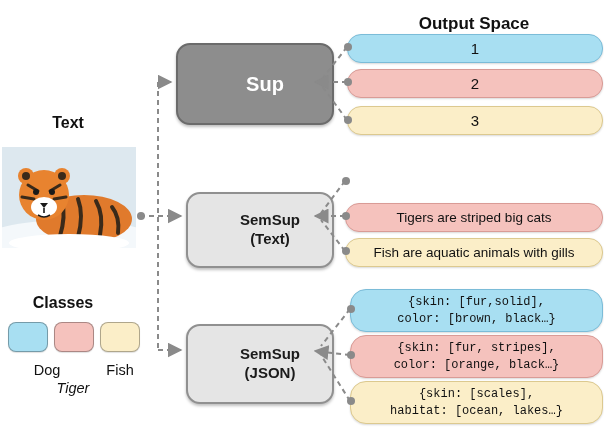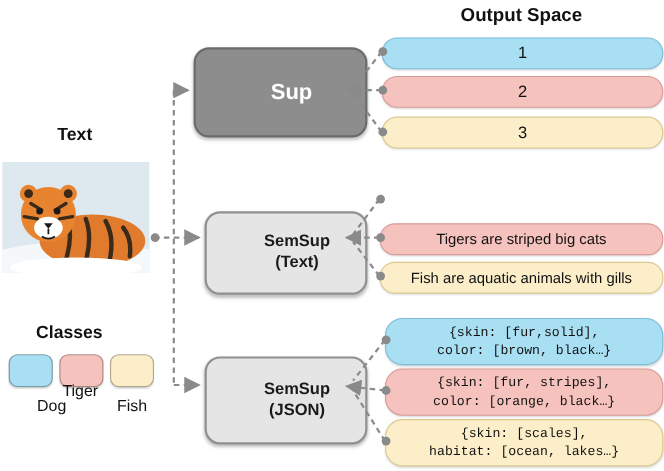--- a/index.html
+++ b/index.html
@@ -50,21 +50,21 @@
     position:absolute;font-size:14.5px;text-align:center;color:#111;
   }
   svg.connectors{position:absolute;left:0;top:0;width:604px;height:428px;pointer-events:none;}
   .tiger-wrap{position:absolute;left:2px;top:147px;width:134px;height:101px;}
 </style>
 </head>
 <body>
 
 <div class="canvas">
 
-  <div class="abs title" style="left:354px;top:4px;width:240px;">Output Space</div>
+  <div class="abs title" style="left:354px;top:14px;width:240px;">Output Space</div>
 
   <div class="abs section-label" style="left:0px;top:114px;width:136px;">Text</div>
 
   <div class="tiger-wrap">
     <svg width="134" height="101" viewBox="0 0 134 101">
       <rect x="0" y="0" width="134" height="101" fill="#dde8ef"></rect>
       <ellipse cx="67" cy="95" rx="90" ry="22" fill="#f4f8fb"></ellipse>
       <ellipse cx="82" cy="72" rx="48" ry="24" fill="#e07a2c"></ellipse>
       <path d="M60 55 q4 14 -2 34 M76 52 q6 16 0 38 M94 54 q8 14 4 34 M110 60 q8 10 6 26" stroke="#3a2a1a" stroke-width="4" fill="none" stroke-linecap="round"></path>
       <circle cx="42" cy="48" r="25" fill="#e8832f"></circle>
@@ -81,21 +81,21 @@
       <ellipse cx="67" cy="96" rx="60" ry="9" fill="#ffffff"></ellipse>
     </svg>
   </div>
 
   <div class="abs section-label" style="left:0px;top:294px;width:126px;">Classes</div>
 
   <div class="swatch blue" style="left:8px;top:322px;"></div>
   <div class="swatch pink" style="left:54px;top:322px;"></div>
   <div class="swatch yellow" style="left:100px;top:322px;"></div>
   <div class="class-name" style="left:0px;top:362px;width:54px;margin-left:20px;">Dog</div>
-  <div class="class-name" style="left:46px;top:348px;width:54px;">Tiger</div>
+  <div class="class-name" style="left:46px;top:380px;width:54px;font-style:italic;">Tiger</div>
   <div class="class-name" style="left:93px;top:362px;width:54px;">Fish</div>
 
   <div class="model-box dark" style="left:176px;top:43px;width:134px;height:78px;">
     <div class="model-label">Sup</div>
   </div>
   <div class="model-box light" style="left:186px;top:180px;width:124px;height:72px;">
     <div class="model-label">SemSup
 (Text)</div>
   </div>
   <div class="model-box light" style="left:186px;top:312px;width:124px;height:76px;">

